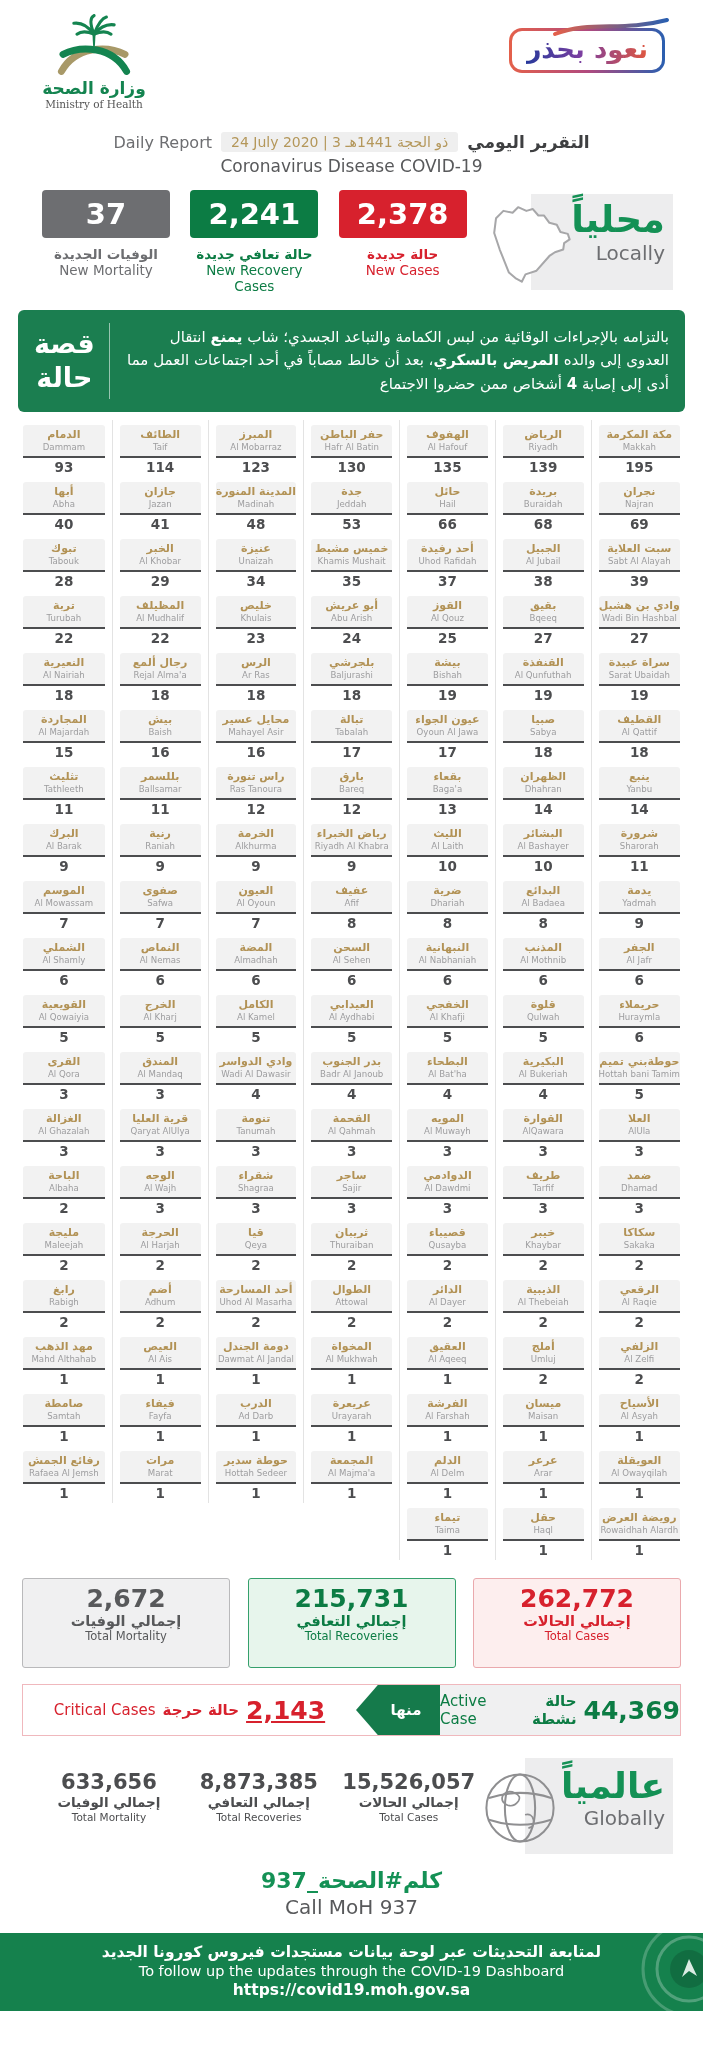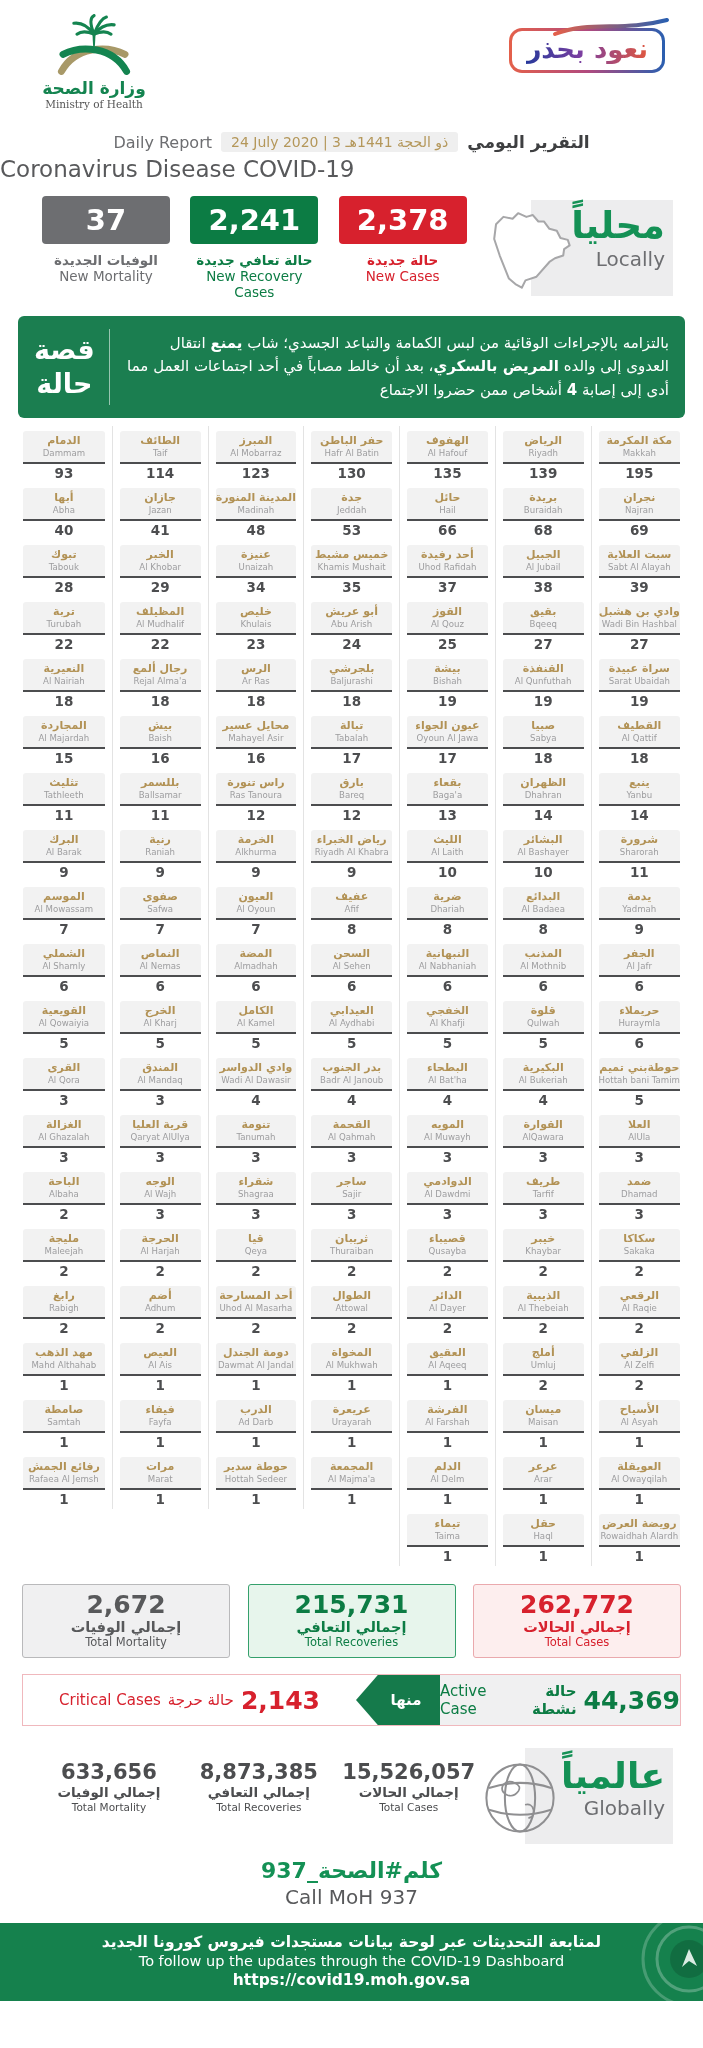--- a/index.html
+++ b/index.html
@@ -28,21 +28,21 @@
   }
 
   
   .dateline { display:flex; justify-content:center; align-items:center; gap:9px; margin-top:14px; }
   .dateline .en { color:#6d6e71; font-size:16px; }
   .date-chip { background:#efefef; color:#b4975a; font-size:14px; padding:2px 10px; border-radius:3px; }
   .dateline .ar { color:#3e3f41; font-weight:bold; font-size:17px; }
 
   
   .main-title { text-align:center; color:#149155; font-size:37px; font-weight:bold; margin-top:6px; direction:rtl; }
-  .sub-title  { text-align:left; color:#58595b; font-size:23px; margin-top:4px; }
+  .sub-title  { text-align:center; color:#58595b; font-size:17px; margin-top:4px; }
 
   
   .stats-row { display:flex; align-items:flex-start; justify-content:space-between; padding:14px 30px 0 42px; height:122px; }
   .stat { width:128px; text-align:center; }
   .stat-box { height:48px; border-radius:4px; display:flex; align-items:center; justify-content:center;
               color:#fff; font-size:29px; font-weight:bold; }
   .stat-box.red   { background:#d7212d; }
   .stat-box.green { background:#0c7c44; }
   .stat-box.gray  { background:#6d6e71; }
   .stat .lar { font-weight:bold; font-size:13.5px; margin-top:8px; direction:rtl; }
@@ -70,35 +70,35 @@
   .cell { border-left:1px solid #e3e3e3; padding:0 2px; }
   .cell:nth-child(7n) { border-left:none; }
   .namebox { background:#f2f2f2; border-bottom:2px solid #4c4d4f; border-radius:3px 3px 0 0;
              margin:5px 5px 0 5px; height:33px; display:flex; flex-direction:column; justify-content:center; text-align:center; }
   .namebox .rar { color:#b29255; font-weight:bold; font-size:11px; line-height:1.15; white-space:nowrap; }
   .namebox .ren { color:#9d9d9f; font-size:8.6px; line-height:1.2; white-space:nowrap; }
   .rnum { text-align:center; color:#4c4d4f; font-weight:bold; font-size:13.5px; padding:1px 0 2px 0; }
 
   
   .totals-row { display:flex; justify-content:space-between; padding:18px 22px 0 22px; }
-  .tbox { width:208px; height:74px; border-radius:3px; text-align:center; padding-top:6px; }
+  .tbox { width:208px; height:90px; border-radius:3px; text-align:center; padding-top:6px; }
   .tbox .val { font-size:25px; font-weight:bold; line-height:1.1; }
   .tbox .lar { font-size:14.5px; font-weight:bold; direction:rtl; line-height:1.2; }
   .tbox .len { font-size:11.5px; line-height:1.2; }
   .tbox.graybx { background:#f0f0f1; border:1px solid #b9b9bb; color:#58595b; }
   .tbox.greenbx { background:#e7f5ec; border:1px solid #35a06c; color:#0c7c44; }
   .tbox.redbx { background:#fdeeee; border:1px solid #eaa9ad; color:#d7212d; }
 
   
   .active-bar { margin:16px 22px 0 22px; height:52px; border:1px solid #f0b8bd; background:#fff;
                 display:flex; align-items:stretch; }
   .crit-side { flex:1; display:flex; align-items:center; justify-content:center; gap:7px; color:#d7212d; }
   .crit-side .en { font-size:15px; }
-  .crit-side .ar { font-size:15px; font-weight:normal; direction:rtl; }
-  .crit-side .val { font-size:25px; font-weight:bold; }
+  .crit-side .ar { font-size:15px; font-weight:bold; direction:rtl; }
+  .crit-side .val { font-size:25px; font-weight:bold;text-decoration:underline; }
   .minha-arrow { width:84px; background:#157a4b; color:#fff; font-weight:bold; font-size:15px;
                  display:flex; align-items:center; justify-content:center; padding-left:16px;
                  clip-path:polygon(0 50%, 26% 0, 100% 0, 100% 100%, 26% 100%); }
   .active-side { width:240px; background:#f0f0f1; display:flex; align-items:center; justify-content:center; gap:7px; color:#0c7c44; }
   .active-side .en { font-size:15px; }
   .active-side .ar { font-size:15px; font-weight:bold; direction:rtl; }
   .active-side .val { font-size:25px; font-weight:bold; }
 
   
   .global-row { display:flex; align-items:flex-start; justify-content:flex-start; padding:22px 30px 0 34px; }

